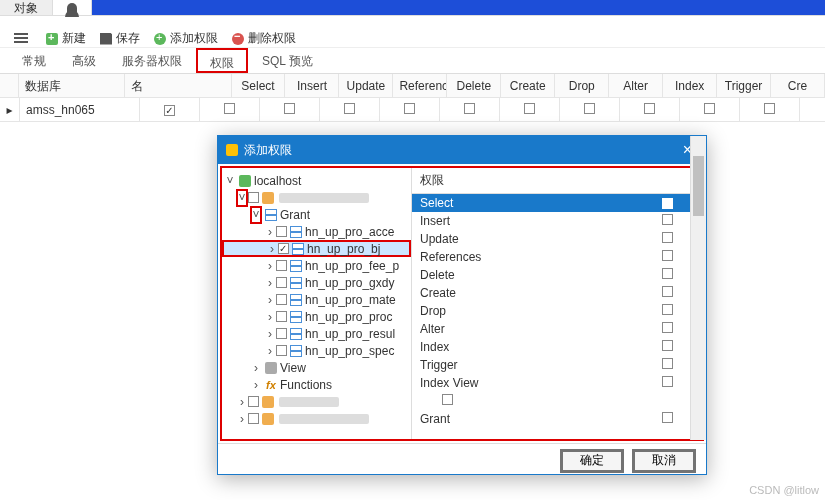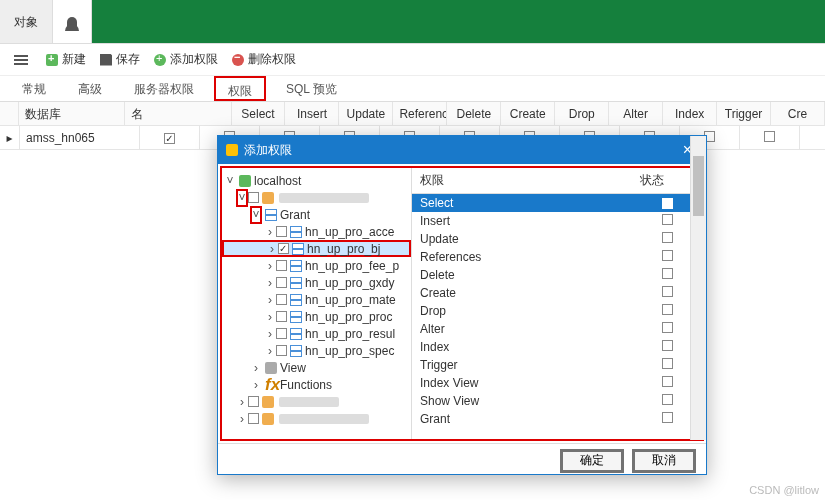--- a/index.html
+++ b/index.html
@@ -1,40 +1,40 @@
 <!DOCTYPE html>
 <html><head>
 <meta charset="utf-8">
 <style>
 * { box-sizing: border-box; margin: 0; padding: 0; font-family: "Microsoft YaHei", Arial, sans-serif; font-size: 12px; }
 body { background: #fff; width: 825px; height: 500px; overflow: hidden; position: relative; color: #333; }
 
 
-.app-tabs { display: flex; background: #15803d; border-bottom: 1px solid #ddd; height: 44px; }
+.app-tabs { display: flex; background: #1d4ed8; border-bottom: 1px solid #ddd; height: 16px; }
 .app-tab { padding: 0 14px; line-height: 28px; border-right: 1px solid #ddd; background: #eee; display:flex; align-items:center; gap:5px;}
 .app-tab.active { background: #fff; }
 .person-icon { width:10px; height:10px; background:#555; border-radius:50% 50% 0 0; position:relative;}
 .person-icon::after{content:"";position:absolute;bottom:-4px;left:-2px;width:14px;height:7px;border-radius:7px 7px 0 0;background:#555;}
 
 
-.toolbar { display: flex; align-items: center; height: 32px; padding: 0 10px; gap: 14px; border-bottom: 1px solid #eee;}
+.toolbar { display: flex; align-items: flex-end; height: 32px; padding: 0 10px; gap: 14px; border-bottom: 1px solid #eee;}
 .hamb { display:flex; flex-direction:column; gap:2px; padding:4px;}
 .hamb span{width:14px;height:2px;background:#555;}
 .tb-btn { display:flex; align-items:center; gap:4px; color:#333; cursor:pointer;}
 .tb-icon { width:12px;height:12px;display:inline-block;}
 .i-new{background:#5cb85c;border-radius:2px;position:relative;}
 .i-new::after{content:"+";color:#fff;position:absolute;left:2px;top:-2px;font-size:11px;font-weight:bold;}
 .i-save{background:#555;clip-path:polygon(0 0,85% 0,100% 15%,100% 100%,0 100%);}
 .i-add{background:#5cb85c;border-radius:50%;position:relative;}
 .i-add::after{content:"+";color:#fff;position:absolute;left:2px;top:-2px;font-size:11px;}
 .i-del{background:#d9534f;border-radius:50%;position:relative;}
 .i-del::after{content:"−";color:#fff;position:absolute;left:2px;top:-3px;font-size:11px;font-weight:bold;}
 
 
-.subtabs { display:flex; height:26px; border-bottom:1px solid #ddd; padding-left:10px; gap:8px;}
+.subtabs { display:flex; height:26px; border-bottom:1px solid #ddd; padding-left:10px; gap:2px;}
 .subtab { padding:0 12px; line-height:26px; color:#555; cursor:pointer;}
 .subtab.boxed{ border:2px solid #d00; }
 
 
 .grid { position:relative; }
 .grid-head, .grid-row { display:flex; border-bottom:1px solid #e5e5e5;}
 .grid-head { background:#fafafa; height:24px; line-height:24px;}
 .grid-row { height:24px; line-height:24px;}
 .cell { border-right:1px solid #e5e5e5; padding:0 6px; overflow:hidden; white-space:nowrap;}
 .c-handle{width:20px;text-align:center;}
@@ -69,21 +69,21 @@
 
 
 .tree{font-size:12px;}
 .tn{display:flex;align-items:center;height:17px;white-space:nowrap;}
 .tw{width:12px;text-align:center;color:#555;cursor:pointer;display:inline-block;}
 .ti{width:12px;height:12px;margin:0 3px;display:inline-block;}
 .i-server{background:#5cb85c;border-radius:2px;}
 .i-db{background:#f0ad4e;border-radius:2px;}
 .i-tbl{border:1px solid #4a90d9;background:linear-gradient(#fff 40%,#4a90d9 40%,#4a90d9 60%,#fff 60%);}
 .i-views{background:#aaa;border-radius:2px;position:relative;}
-.i-fn{color:#d08000;font-style:italic;font-weight:bold;font-size:17px;line-height:12px;text-align:center;}
+.i-fn{color:#d08000;font-style:italic;font-weight:bold;font-size:11px;line-height:12px;text-align:center;}
 .blur{background:#ddd;color:transparent;border-radius:2px;margin-left:2px;}
 .w60{width:60px;height:10px;}
 .w90{width:90px;height:10px;}
 .redbox{border:2px solid #d00;}
 .sel-tn{background:#cce6ff;}
 
 .scrollbar{position:absolute;right:0;top:0;bottom:34px;width:16px;background:#f0f0f0;border-left:1px solid #ddd;}
 .sb-thumb{position:absolute;left:2px;right:2px;top:20px;height:60px;background:#c0c0c0;}
 
 .watermark{position:absolute;right:6px;bottom:4px;color:#bbb;font-size:11px;}
@@ -257,21 +257,20 @@
           <span class="tw">›</span>
           <span class="chkbox"></span>
           <span class="ti i-db"></span>
           <span class="blur w90"></span>
         </div>
     </div>
 
     <div class="perm-pane">
       <div class="perm-head">
         <div class="ph-name">权限</div>
-        <div class="ph-state">状态</div>
       </div>
       <div class="perm-list">
         <div class="perm-row sel">
             <div class="pn">Select</div>
             <div class="ps"><span class="chkbox on"></span></div>
           </div>
         <div class="perm-row">
             <div class="pn">Insert</div>
             <div class="ps"><span class="chkbox"></span></div>
           </div>
@@ -305,21 +304,20 @@
           </div>
         <div class="perm-row">
             <div class="pn">Trigger</div>
             <div class="ps"><span class="chkbox"></span></div>
           </div>
         <div class="perm-row">
             <div class="pn">Index View</div>
             <div class="ps"><span class="chkbox"></span></div>
           </div>
         <div class="perm-row">
-            <div class="pn">Show View</div>
             <div class="ps"><span class="chkbox"></span></div>
           </div>
         <div class="perm-row">
             <div class="pn">Grant</div>
             <div class="ps"><span class="chkbox"></span></div>
           </div>
       </div>
     </div>
   </div>
   <div class="dlg-foot">

